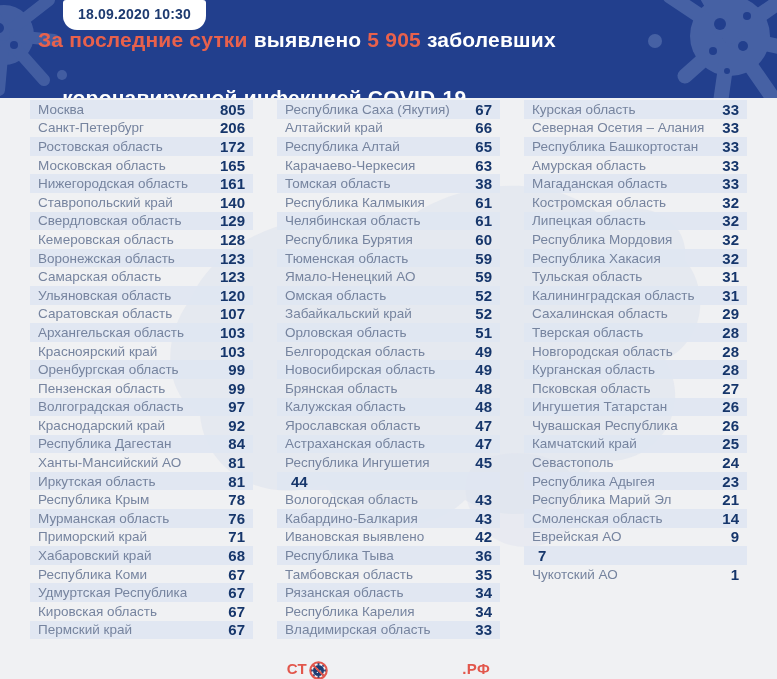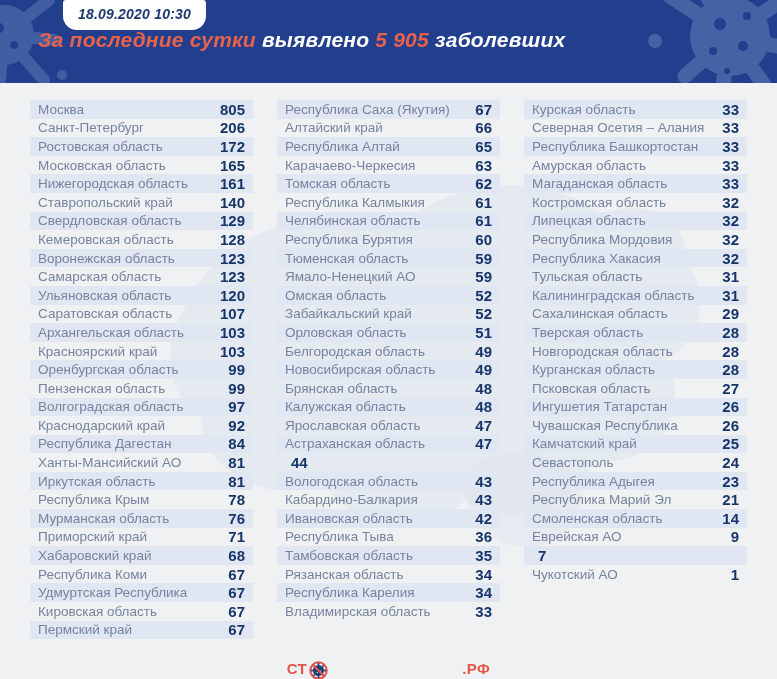--- a/index.html
+++ b/index.html
@@ -14,21 +14,21 @@
     --splat:#5d77b3;
   }
   *{box-sizing:border-box;}
   html,body{margin:0;padding:0;}
   body{
     width:777px;height:679px;position:relative;overflow:hidden;
     background:var(--bg);
     font-family:"Liberation Sans",sans-serif;
   }
   .header{
-    position:relative;height:83px;background:var(--header-bg);overflow:hidden;font-style:italic;
+    position:relative;height:98px;background:var(--header-bg);overflow:hidden;
   }
   .splat{position:absolute;pointer-events:none;}
   .splat.right{right:-28px;top:-34px;}
   .splat.left{left:-46px;top:-20px;}
   .badge{
     position:absolute;left:63px;top:0;
     background:#ffffff;color:#1d3a70;
     font-weight:bold;font-size:14px;letter-spacing:.2px;
     padding:6px 15px 8px;border-radius:3px 3px 14px 14px;
     z-index:3;
@@ -259,21 +259,21 @@
       <div class="row">
         <span class="region">Республика Алтай</span>
         <span class="cases">65</span>
       </div>
       <div class="row">
         <span class="region">Карачаево-Черкесия</span>
         <span class="cases">63</span>
       </div>
       <div class="row">
         <span class="region">Томская область</span>
-        <span class="cases">62</span>
+        <span class="cases">38</span>
       </div>
       <div class="row">
         <span class="region">Республика Калмыкия</span>
         <span class="cases">61</span>
       </div>
       <div class="row">
         <span class="region">Челябинская область</span>
         <span class="cases">61</span>
       </div>
       <div class="row">
@@ -318,32 +318,36 @@
       </div>
       <div class="row">
         <span class="region">Ярославская область</span>
         <span class="cases">47</span>
       </div>
       <div class="row">
         <span class="region">Астраханская область</span>
         <span class="cases">47</span>
       </div>
       <div class="row">
+        <span class="region">Республика Ингушетия</span>
+        <span class="cases">45</span>
+      </div>
+      <div class="row">
         <span class="cases">44</span>
       </div>
       <div class="row">
         <span class="region">Вологодская область</span>
         <span class="cases">43</span>
       </div>
       <div class="row">
         <span class="region">Кабардино-Балкария</span>
         <span class="cases">43</span>
       </div>
       <div class="row">
-        <span class="region">Ивановская область</span>
+        <span class="region">Ивановская выявлено</span>
         <span class="cases">42</span>
       </div>
       <div class="row">
         <span class="region">Республика Тыва</span>
         <span class="cases">36</span>
       </div>
       <div class="row">
         <span class="region">Тамбовская область</span>
         <span class="cases">35</span>
       </div>

